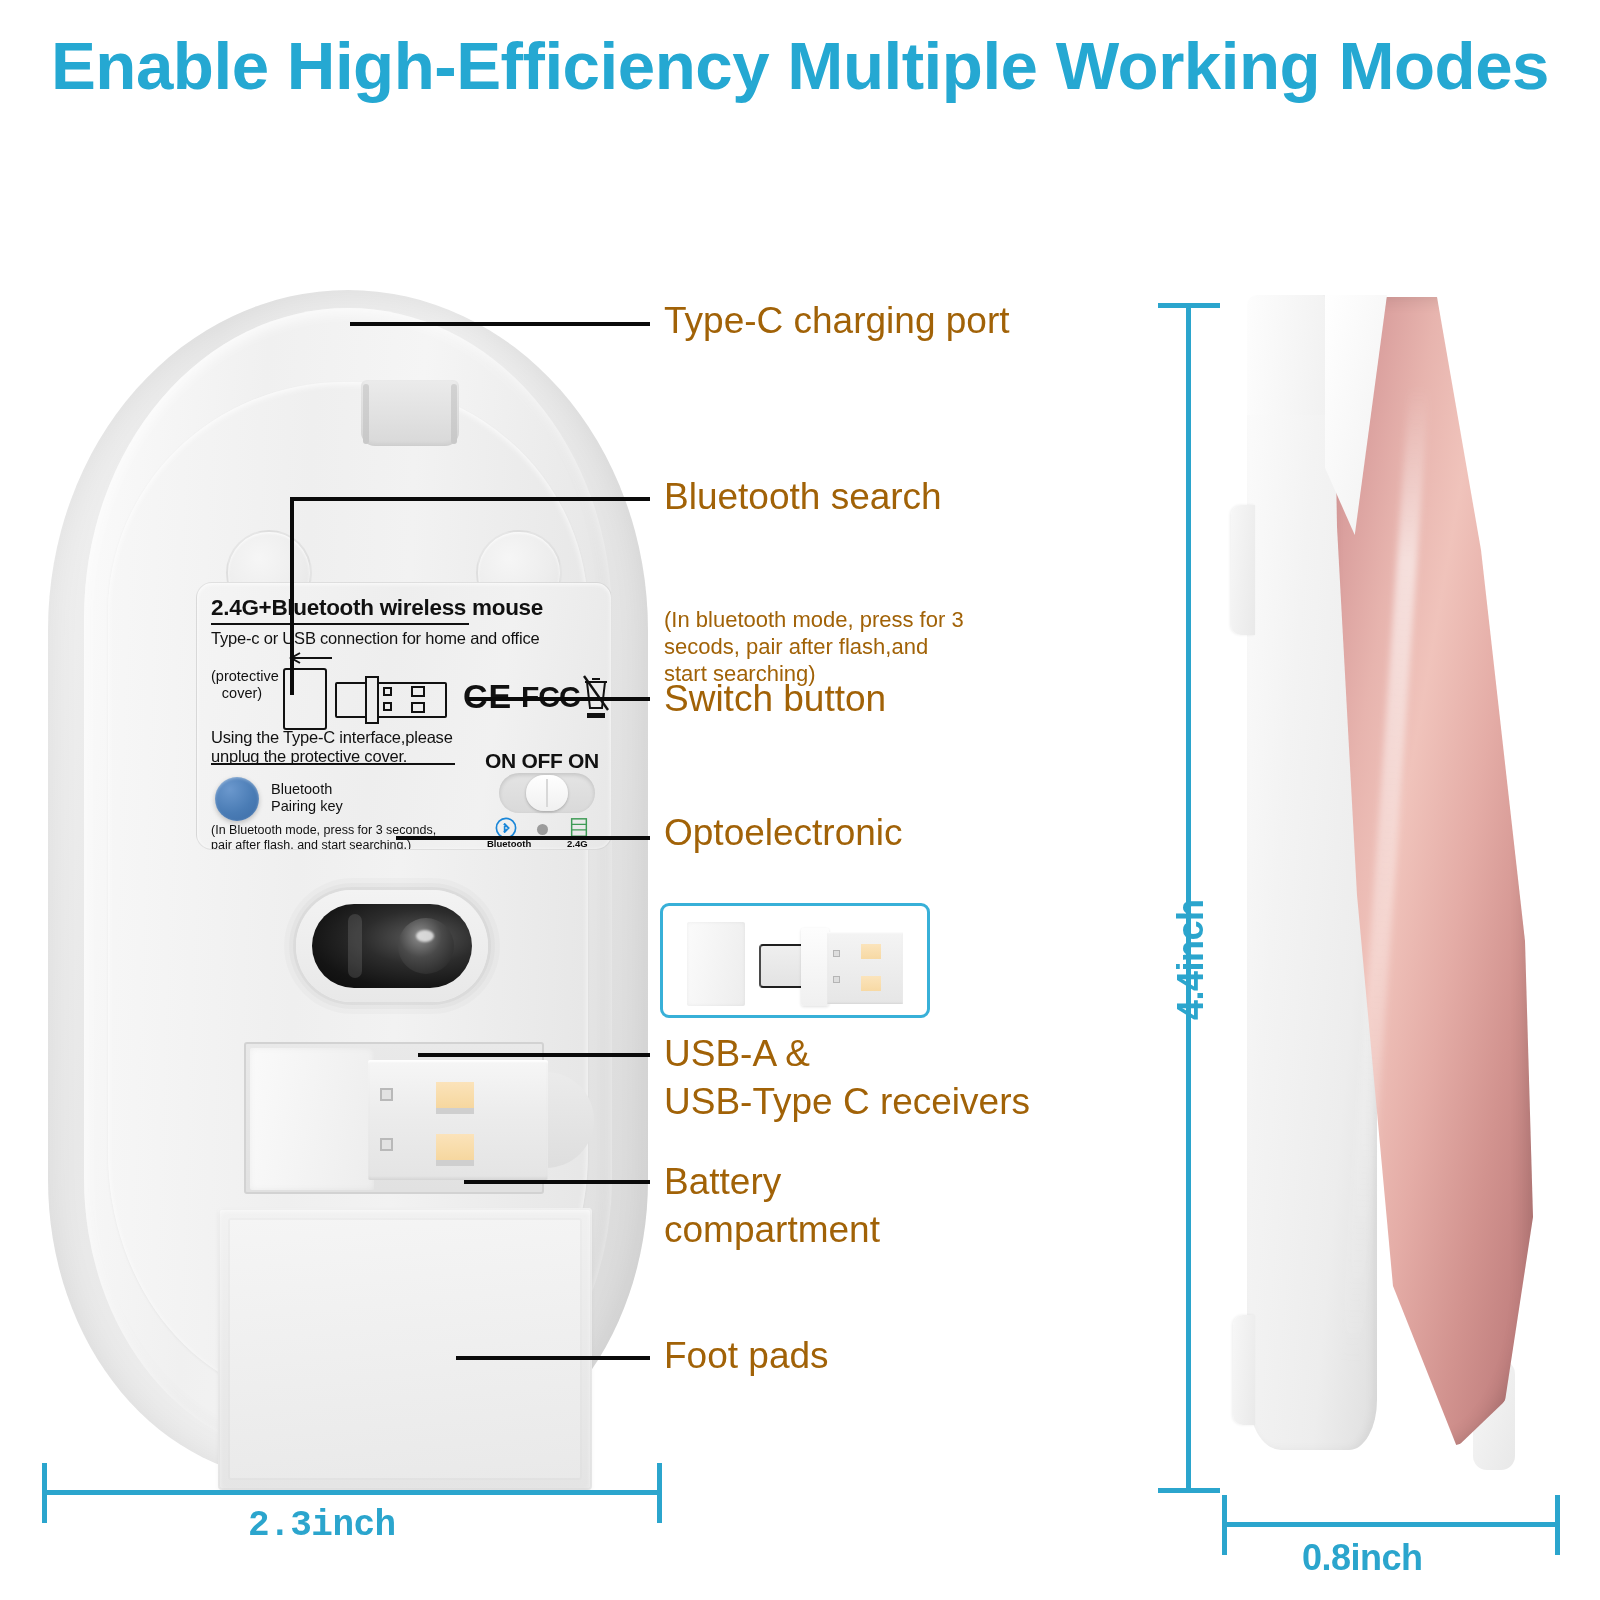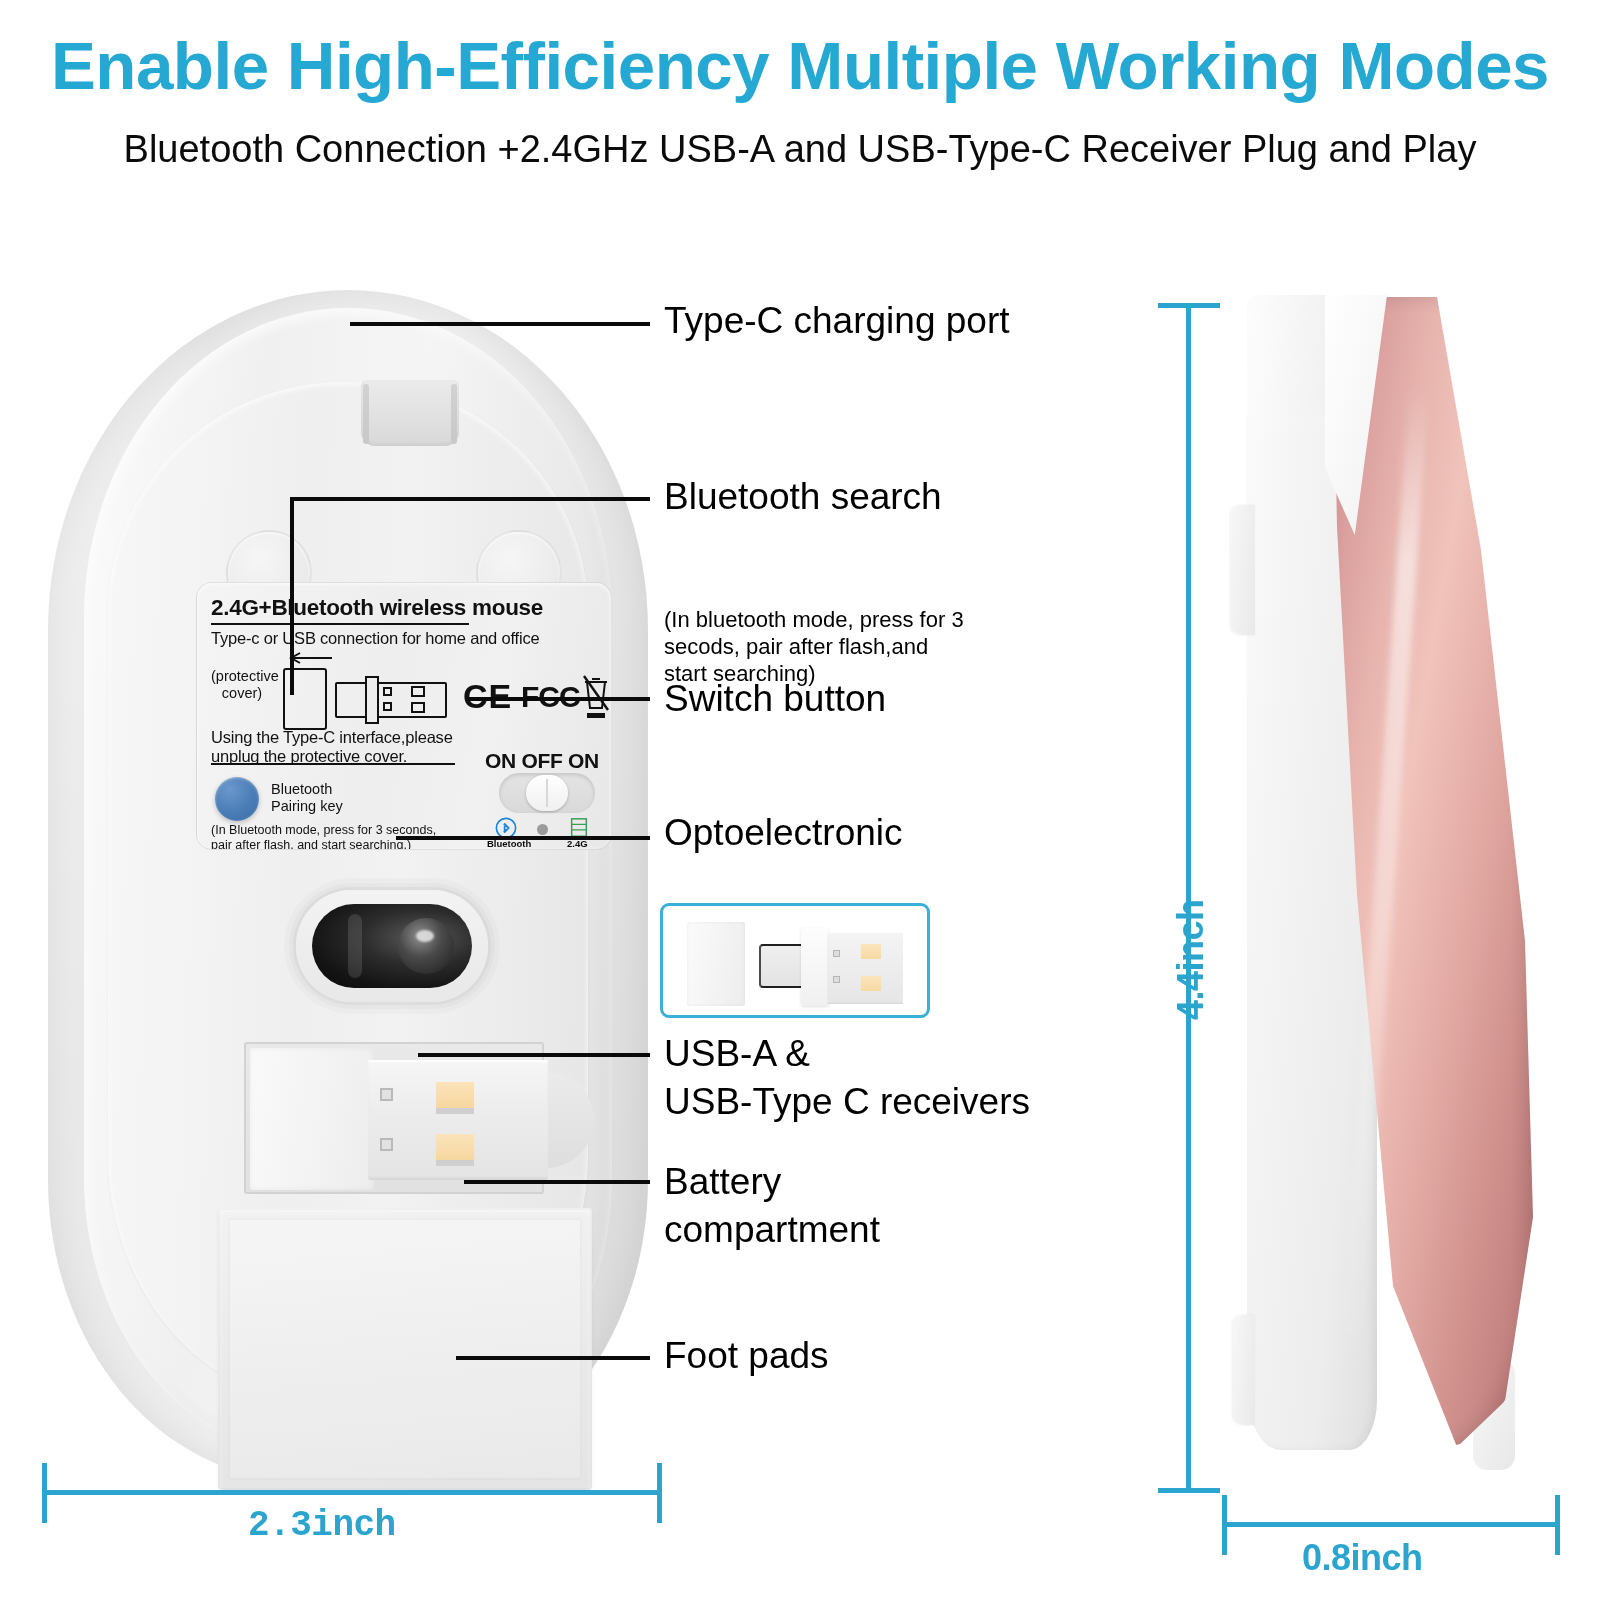--- a/index.html
+++ b/index.html
@@ -204,21 +204,21 @@
   }
   .battery::before {
     content:""; position:absolute; left: 10px; top: 10px; right: 10px; bottom: 10px;
     border-radius: 3px; box-shadow: inset 0 0 0 2px rgba(0,0,0,.03);
     background: linear-gradient(175deg,#f5f5f5,#e9e9e9);
   }
 
   
   .lead { position:absolute; height: 4px; background:#0a0a0a; }
   .lead-v { position:absolute; width: 4px; background:#0a0a0a; }
-  .co { position:absolute; color:#000000; }
+  .co { position:absolute; color:#a16207; }
   .co-main { font-size: 37px; line-height: 46px; white-space: nowrap; }
   .co-sub  { font-size: 22px; line-height: 27px; margin-top: 44px; }
 
   
   .inset-box {
     position:absolute; left: 660px; top: 903px; width: 270px; height: 115px;
     border: 3px solid #38B0D8; border-radius: 9px; background:#fff;
   }
   .ib-cap {
     position:absolute; left: 24px; top: 16px; width: 58px; height: 84px;
@@ -311,21 +311,20 @@
     letter-spacing: -.5px; white-space: nowrap;
     transform-origin: left top; transform: rotate(-90deg);
   }
 </style>
 </head>
 <body>
 
 <div id="stage">
 
   <div class="title">Enable High-Efficiency Multiple Working Modes</div>
-  <div class="subtitle">Bluetooth Connection +2.4GHz USB-A and USB-Type-C Receiver Plug and Play</div>
 
   <div id="mouse-bottom">
     <div class="shell-outer"></div>
     <div class="shell-inner"></div>
     <div class="shell-plate">
 
       <div class="typec-notch"></div>
 
       <div class="footpad fp-tl"></div>
       <div class="footpad fp-tr"></div>

